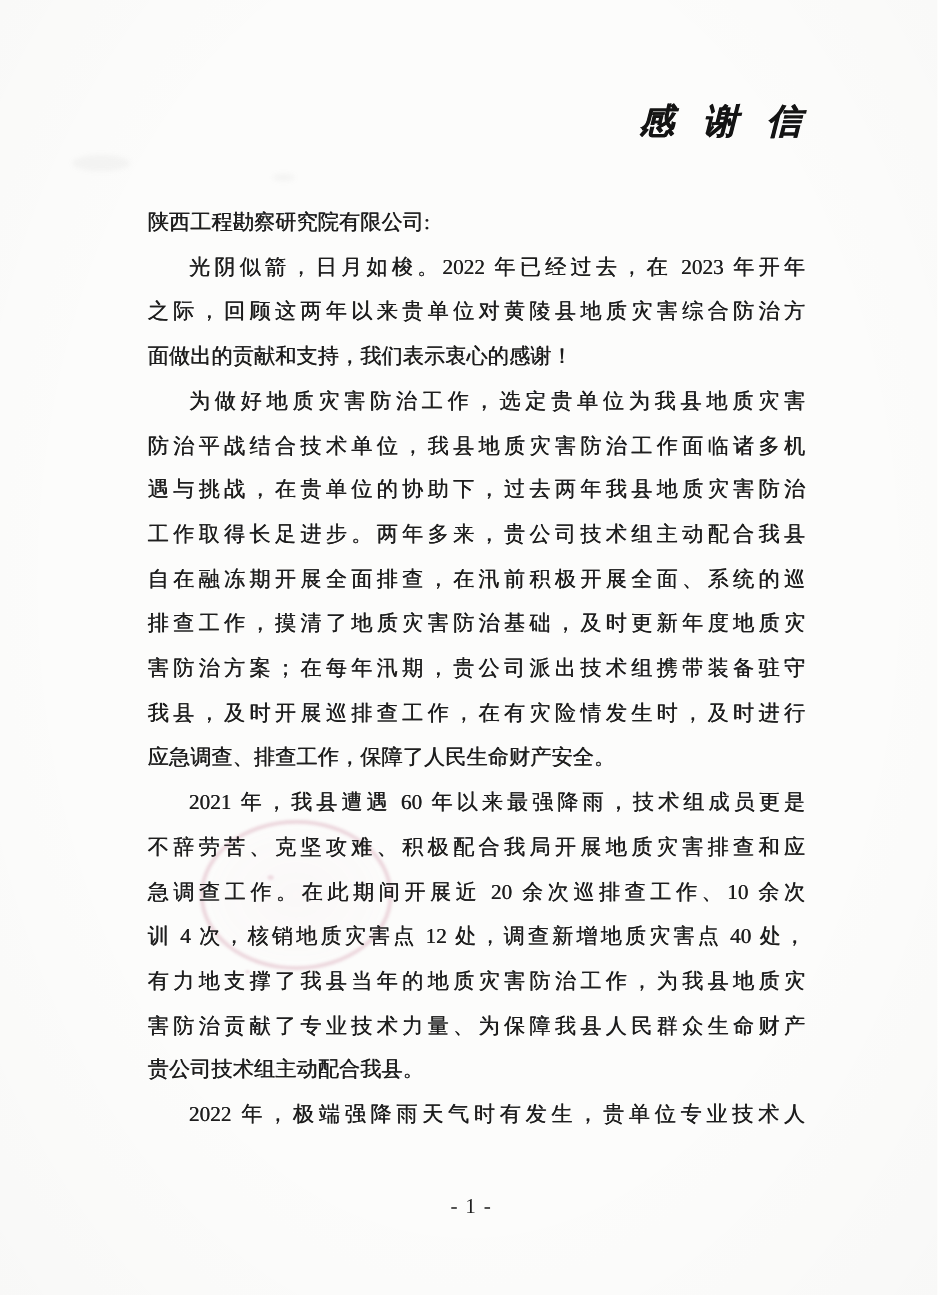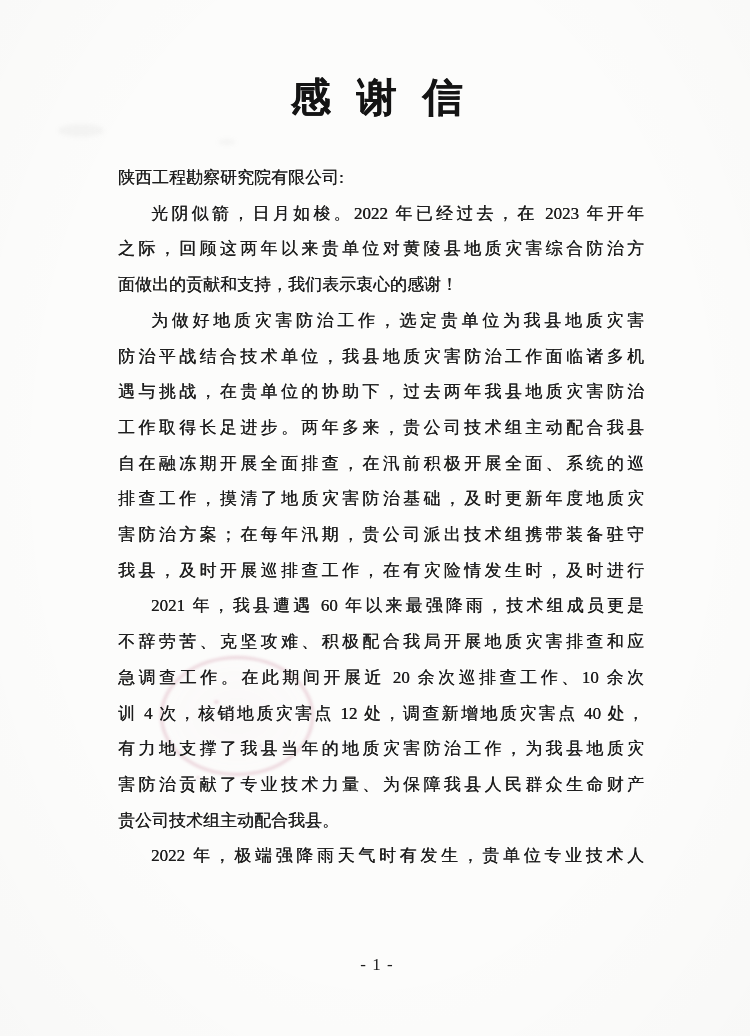--- a/index.html
+++ b/index.html
@@ -18,28 +18,29 @@
       radial-gradient(ellipse at 50% 45%, rgba(0,0,0,0) 60%, rgba(0,0,0,0.015) 100%),
       #fcfcfb;
     font-family: "Liberation Serif", "DejaVu Serif", serif;
   }
   .title {
     position: absolute;
     top: 79px;
     left: 112px;
     width: 530px;
     margin: 0;
-    text-align: center;
-    font-size: 40px;
+    text-align: right;
+    font-size: 28px;
     line-height: 38px;
     font-weight: bold;
     color: #141414;
     word-spacing: 14px;
     letter-spacing: 1px;
     text-shadow: 0.4px 0 0 currentColor;
+    font-style: italic;
   }
   .letter-body {
     position: absolute;
     top: 160px;
     left: 118px;
     width: 526px;
   }
   .line {
     font-size: 17px;
     line-height: 35.7px;
@@ -122,20 +123,21 @@
       <div class="line mid">之际，回顾这两年以来贵单位对黄陵县地质灾害综合防治方</div>
       <div class="line end">面做出的贡献和支持，我们表示衷心的感谢！</div>
       <div class="line first">为做好地质灾害防治工作，选定贵单位为我县地质灾害</div>
       <div class="line mid">防治平战结合技术单位，我县地质灾害防治工作面临诸多机</div>
       <div class="line mid">遇与挑战，在贵单位的协助下，过去两年我县地质灾害防治</div>
       <div class="line mid">工作取得长足进步。两年多来，贵公司技术组主动配合我县</div>
       <div class="line mid">自在融冻期开展全面排查，在汛前积极开展全面、系统的巡</div>
       <div class="line mid">排查工作，摸清了地质灾害防治基础，及时更新年度地质灾</div>
       <div class="line mid">害防治方案；在每年汛期，贵公司派出技术组携带装备驻守</div>
       <div class="line mid">我县，及时开展巡排查工作，在有灾险情发生时，及时进行</div>
+      <div class="line end">应急调查、排查工作，保障了人民生命财产安全。</div>
       <div class="line first">2021 年，我县遭遇 60 年以来最强降雨，技术组成员更是</div>
       <div class="line mid">不辞劳苦、克坚攻难、积极配合我局开展地质灾害排查和应</div>
       <div class="line mid">急调查工作。在此期间开展近 20 余次巡排查工作、10 余次</div>
       <div class="line mid">训 4 次，核销地质灾害点 12 处，调查新增地质灾害点 40 处，</div>
       <div class="line mid">有力地支撑了我县当年的地质灾害防治工作，为我县地质灾</div>
       <div class="line mid">害防治贡献了专业技术力量、为保障我县人民群众生命财产</div>
       <div class="line end">贵公司技术组主动配合我县。</div>
       <div class="line first">2022 年，极端强降雨天气时有发生，贵单位专业技术人</div>
     </div>
 

